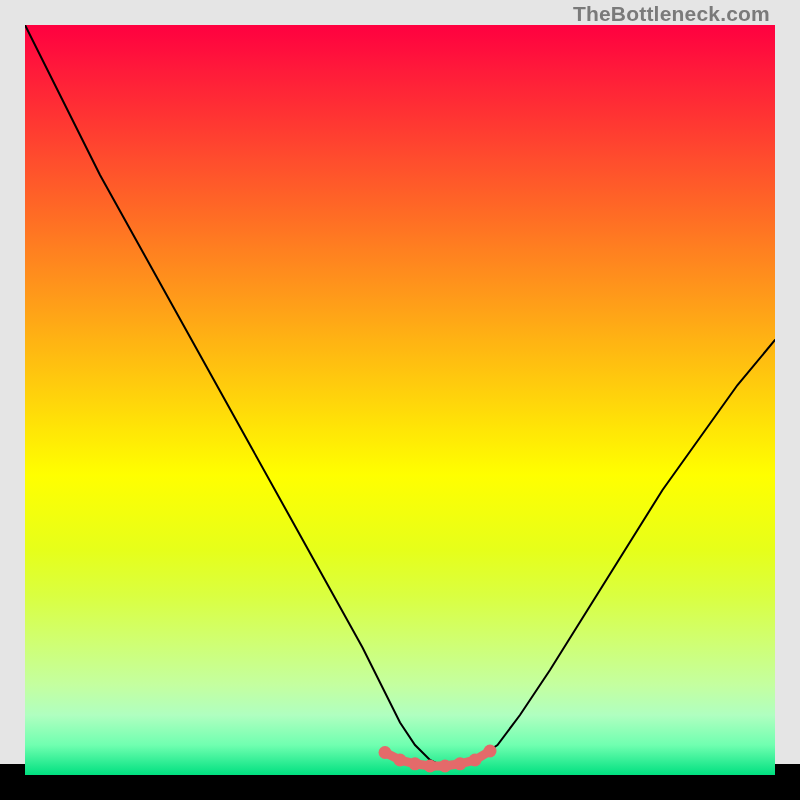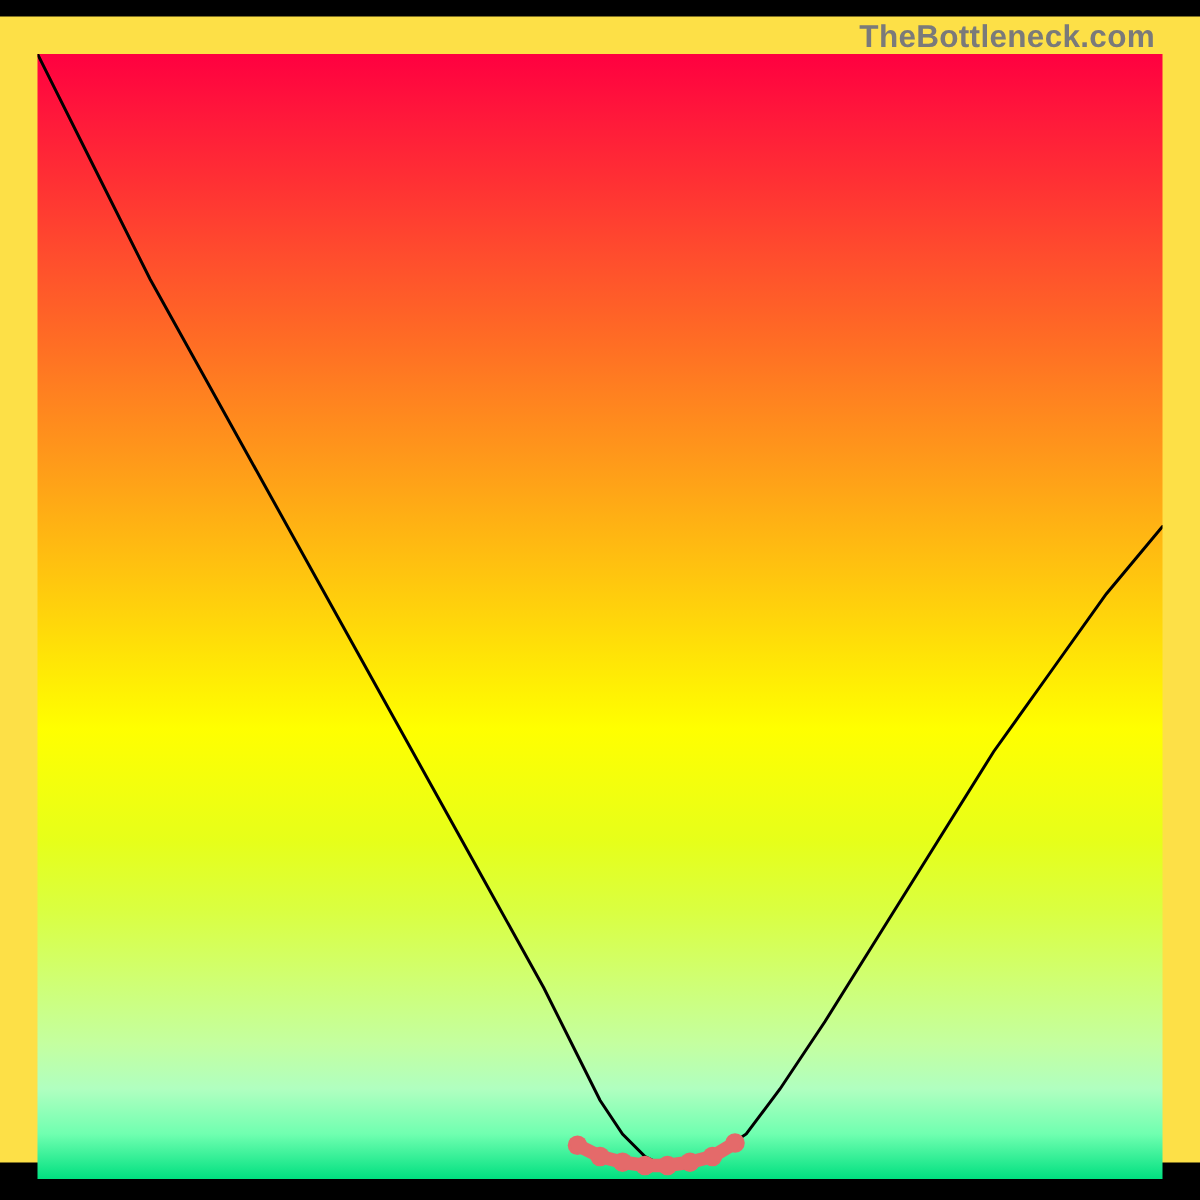--- a/index.html
+++ b/index.html
@@ -6,24 +6,24 @@
     margin: 0;
     padding: 0;
     width: 800px;
     height: 800px;
     background: #000;
     overflow: hidden;
   }
   .frame {
     position: absolute;
     left: 0;
-    top: 11px;
+    top: 0;
     width: 800px;
     height: 764px;
-    background: #fde047;
+    background: #e5e5e5;
   }
   .plot {
     position: absolute;
     left: 25px;
     top: 25px;
     width: 750px;
     height: 750px;
     background: linear-gradient(to bottom,
       #ff0040 0%,
       #ff1a3a 6%,

